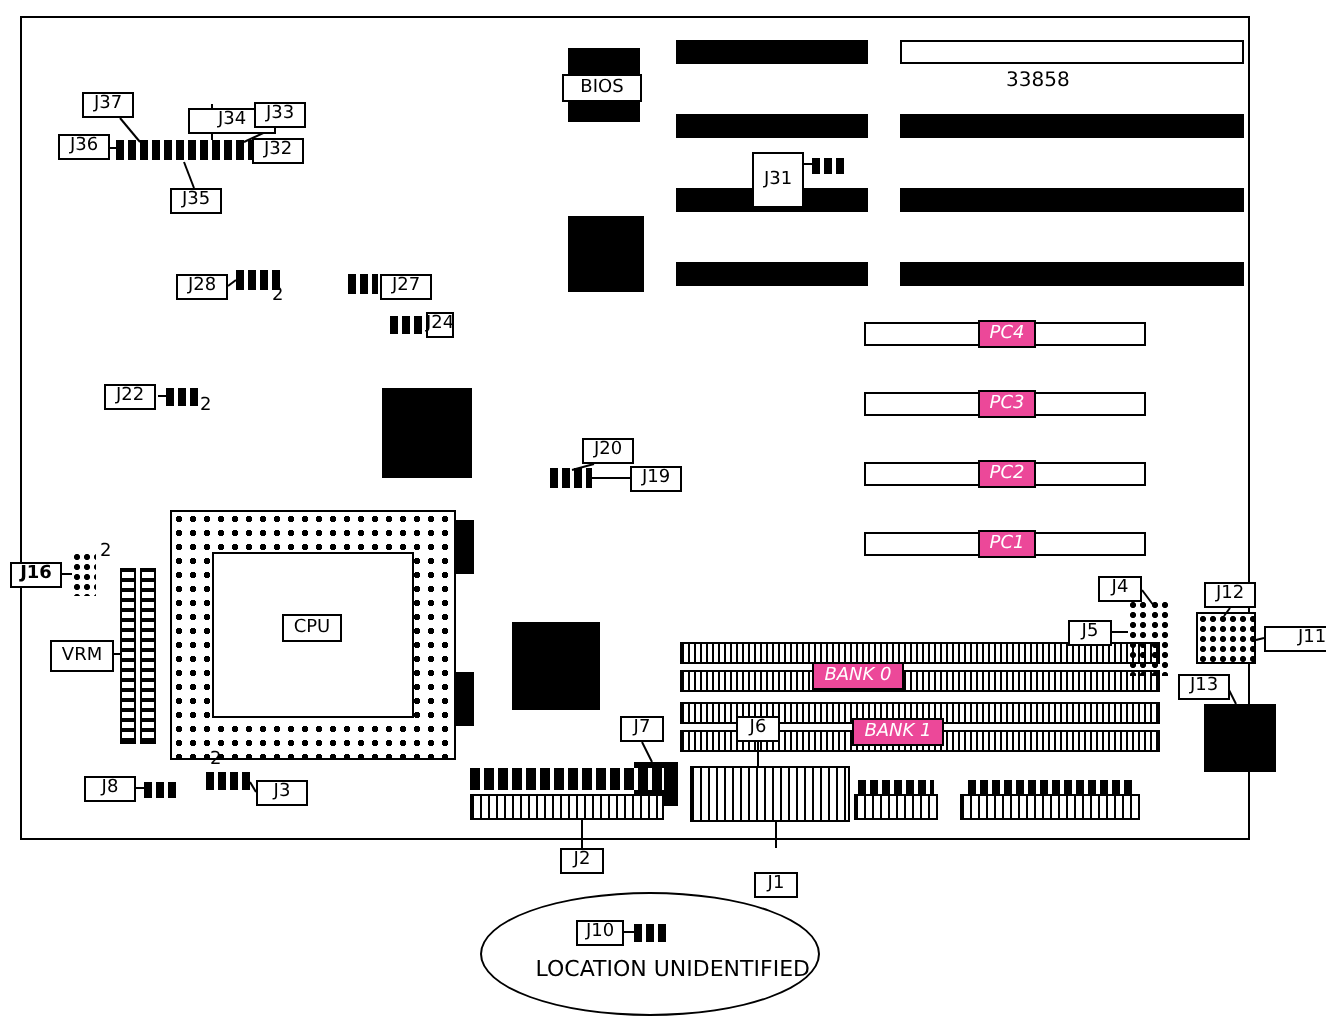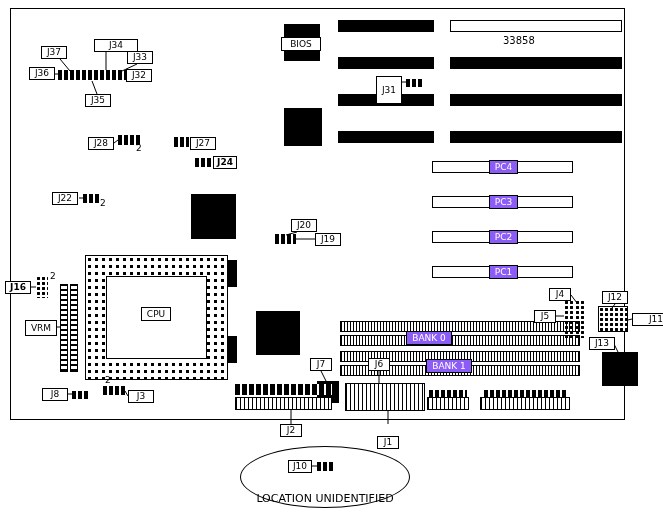--- a/index.html
+++ b/index.html
@@ -4,21 +4,21 @@
 <style>
   html,body{margin:0;padding:0;background:#fff;}
   #stage{position:relative;width:663px;height:512px;background:#fff;
          font-family:"DejaVu Sans",sans-serif;overflow:hidden;}
   .abs{position:absolute;box-sizing:border-box;}
   .board{border:1px solid #000;background:#fff;}
   .black{background:#000;}
   .outlined{border:1px solid #000;background:#fff;}
   .lbl{position:absolute;box-sizing:border-box;border:1px solid #000;background:#fff;color:#000;
        font-size:9px;line-height:1;display:flex;align-items:center;justify-content:center;z-index:4;}
-  .lbl.inv{background:#8b5cf6;color:#fff;border-color:#000;}
+  .lbl.inv{background:#ec4899;color:#fff;border-color:#000;font-style:italic;}
   .pinrow{background-image:repeating-linear-gradient(90deg,#000 0 4px,#fff 4px 6px);}
   .darkrow{background-image:repeating-linear-gradient(90deg,#000 0 5px,#fff 5px 7px);}
   .ticks{border:1px solid #000;background-color:#fff;
          background-image:repeating-linear-gradient(90deg,#000 0 1px,transparent 1px 4px);}
   .simm{border:1px solid #000;background-color:#fff;
         background-image:repeating-linear-gradient(90deg,#000 0 1px,transparent 1px 3px);}
   .vstrip{border:1px solid #000;background-color:#fff;
           background-image:repeating-linear-gradient(0deg,#000 0 2px,transparent 2px 5px);}
   .dots{background-image:radial-gradient(#000 1.4px,transparent 1.6px);background-size:5px 5px;}
   .socket{border:1px solid #000;background-color:#fff;
@@ -88,34 +88,34 @@
   <div class="lbl" style="left:281px;top:37px;width:40px;height:14px;">BIOS</div>
   <div class="abs black" style="left:284px;top:108px;width:38px;height:38px;"></div>
   <div class="abs black" style="left:191px;top:194px;width:45px;height:45px;"></div>
   <div class="abs black" style="left:256px;top:311px;width:44px;height:44px;"></div>
 
   <div class="lbl" style="left:376px;top:76px;width:26px;height:28px;">J31</div>
   <div class="abs pinrow" style="left:406px;top:79px;width:18px;height:8px;"></div>
 
   <div class="abs pinrow" style="left:58px;top:70px;width:70px;height:10px;"></div>
   <div class="lbl" style="left:41px;top:46px;width:26px;height:13px;">J37</div>
-  <div class="lbl" style="left:94px;top:39px;width:44px;height:13px;">J34</div>
+  <div class="lbl" style="left:94px;top:54px;width:44px;height:13px;">J34</div>
   <div class="lbl" style="left:127px;top:51px;width:26px;height:13px;">J33</div>
   <div class="lbl" style="left:29px;top:67px;width:26px;height:13px;">J36</div>
   <div class="lbl" style="left:126px;top:69px;width:26px;height:13px;">J32</div>
   <div class="lbl" style="left:85px;top:94px;width:26px;height:13px;">J35</div>
 
   <div class="lbl" style="left:88px;top:137px;width:26px;height:13px;">J28</div>
   <div class="abs pinrow" style="left:118px;top:135px;width:24px;height:10px;"></div>
   <div class="txt" style="left:136px;top:144px;font-size:9px;">2</div>
 
   <div class="lbl" style="left:190px;top:137px;width:26px;height:13px;">J27</div>
   <div class="abs pinrow" style="left:174px;top:137px;width:15px;height:10px;"></div>
 
-  <div class="lbl" style="left:213px;top:156px;width:24px;height:13px;font-weight:bold;">J24</div>
+  <div class="lbl" style="left:213px;top:156px;width:14px;height:13px;">J24</div>
   <div class="abs pinrow" style="left:195px;top:158px;width:17px;height:9px;"></div>
 
   <div class="lbl" style="left:52px;top:192px;width:26px;height:13px;">J22</div>
   <div class="abs pinrow" style="left:83px;top:194px;width:18px;height:9px;"></div>
   <div class="txt" style="left:100px;top:199px;font-size:9px;">2</div>
 
   <div class="lbl" style="left:291px;top:219px;width:26px;height:13px;">J20</div>
   <div class="lbl" style="left:315px;top:233px;width:26px;height:13px;">J19</div>
   <div class="abs pinrow" style="left:275px;top:234px;width:21px;height:10px;"></div>
 
@@ -167,15 +167,15 @@
   <div class="abs dots" style="left:575px;top:300px;width:10px;height:38px;"></div>
   <div class="lbl" style="left:602px;top:291px;width:26px;height:13px;">J12</div>
   <div class="abs dots outlined" style="left:598px;top:306px;width:30px;height:26px;"></div>
   <div class="lbl" style="left:632px;top:313px;width:48px;height:13px;">J11</div>
   <div class="lbl" style="left:589px;top:337px;width:26px;height:13px;">J13</div>
   <div class="abs black" style="left:602px;top:352px;width:36px;height:34px;"></div>
 
   <div class="abs ellipse" style="left:240px;top:446px;width:170px;height:62px;"></div>
   <div class="lbl" style="left:288px;top:460px;width:24px;height:13px;">J10</div>
   <div class="abs pinrow" style="left:317px;top:462px;width:18px;height:9px;"></div>
-  <div class="txt" style="left:245px;top:479px;width:160px;text-align:center;font-size:11px;margin-top:14px;">LOCATION UNIDENTIFIED</div>
+  <div class="txt" style="left:245px;top:479px;width:160px;text-align:right;font-size:11px;">LOCATION UNIDENTIFIED</div>
 
 </div>
 
 </body></html>

